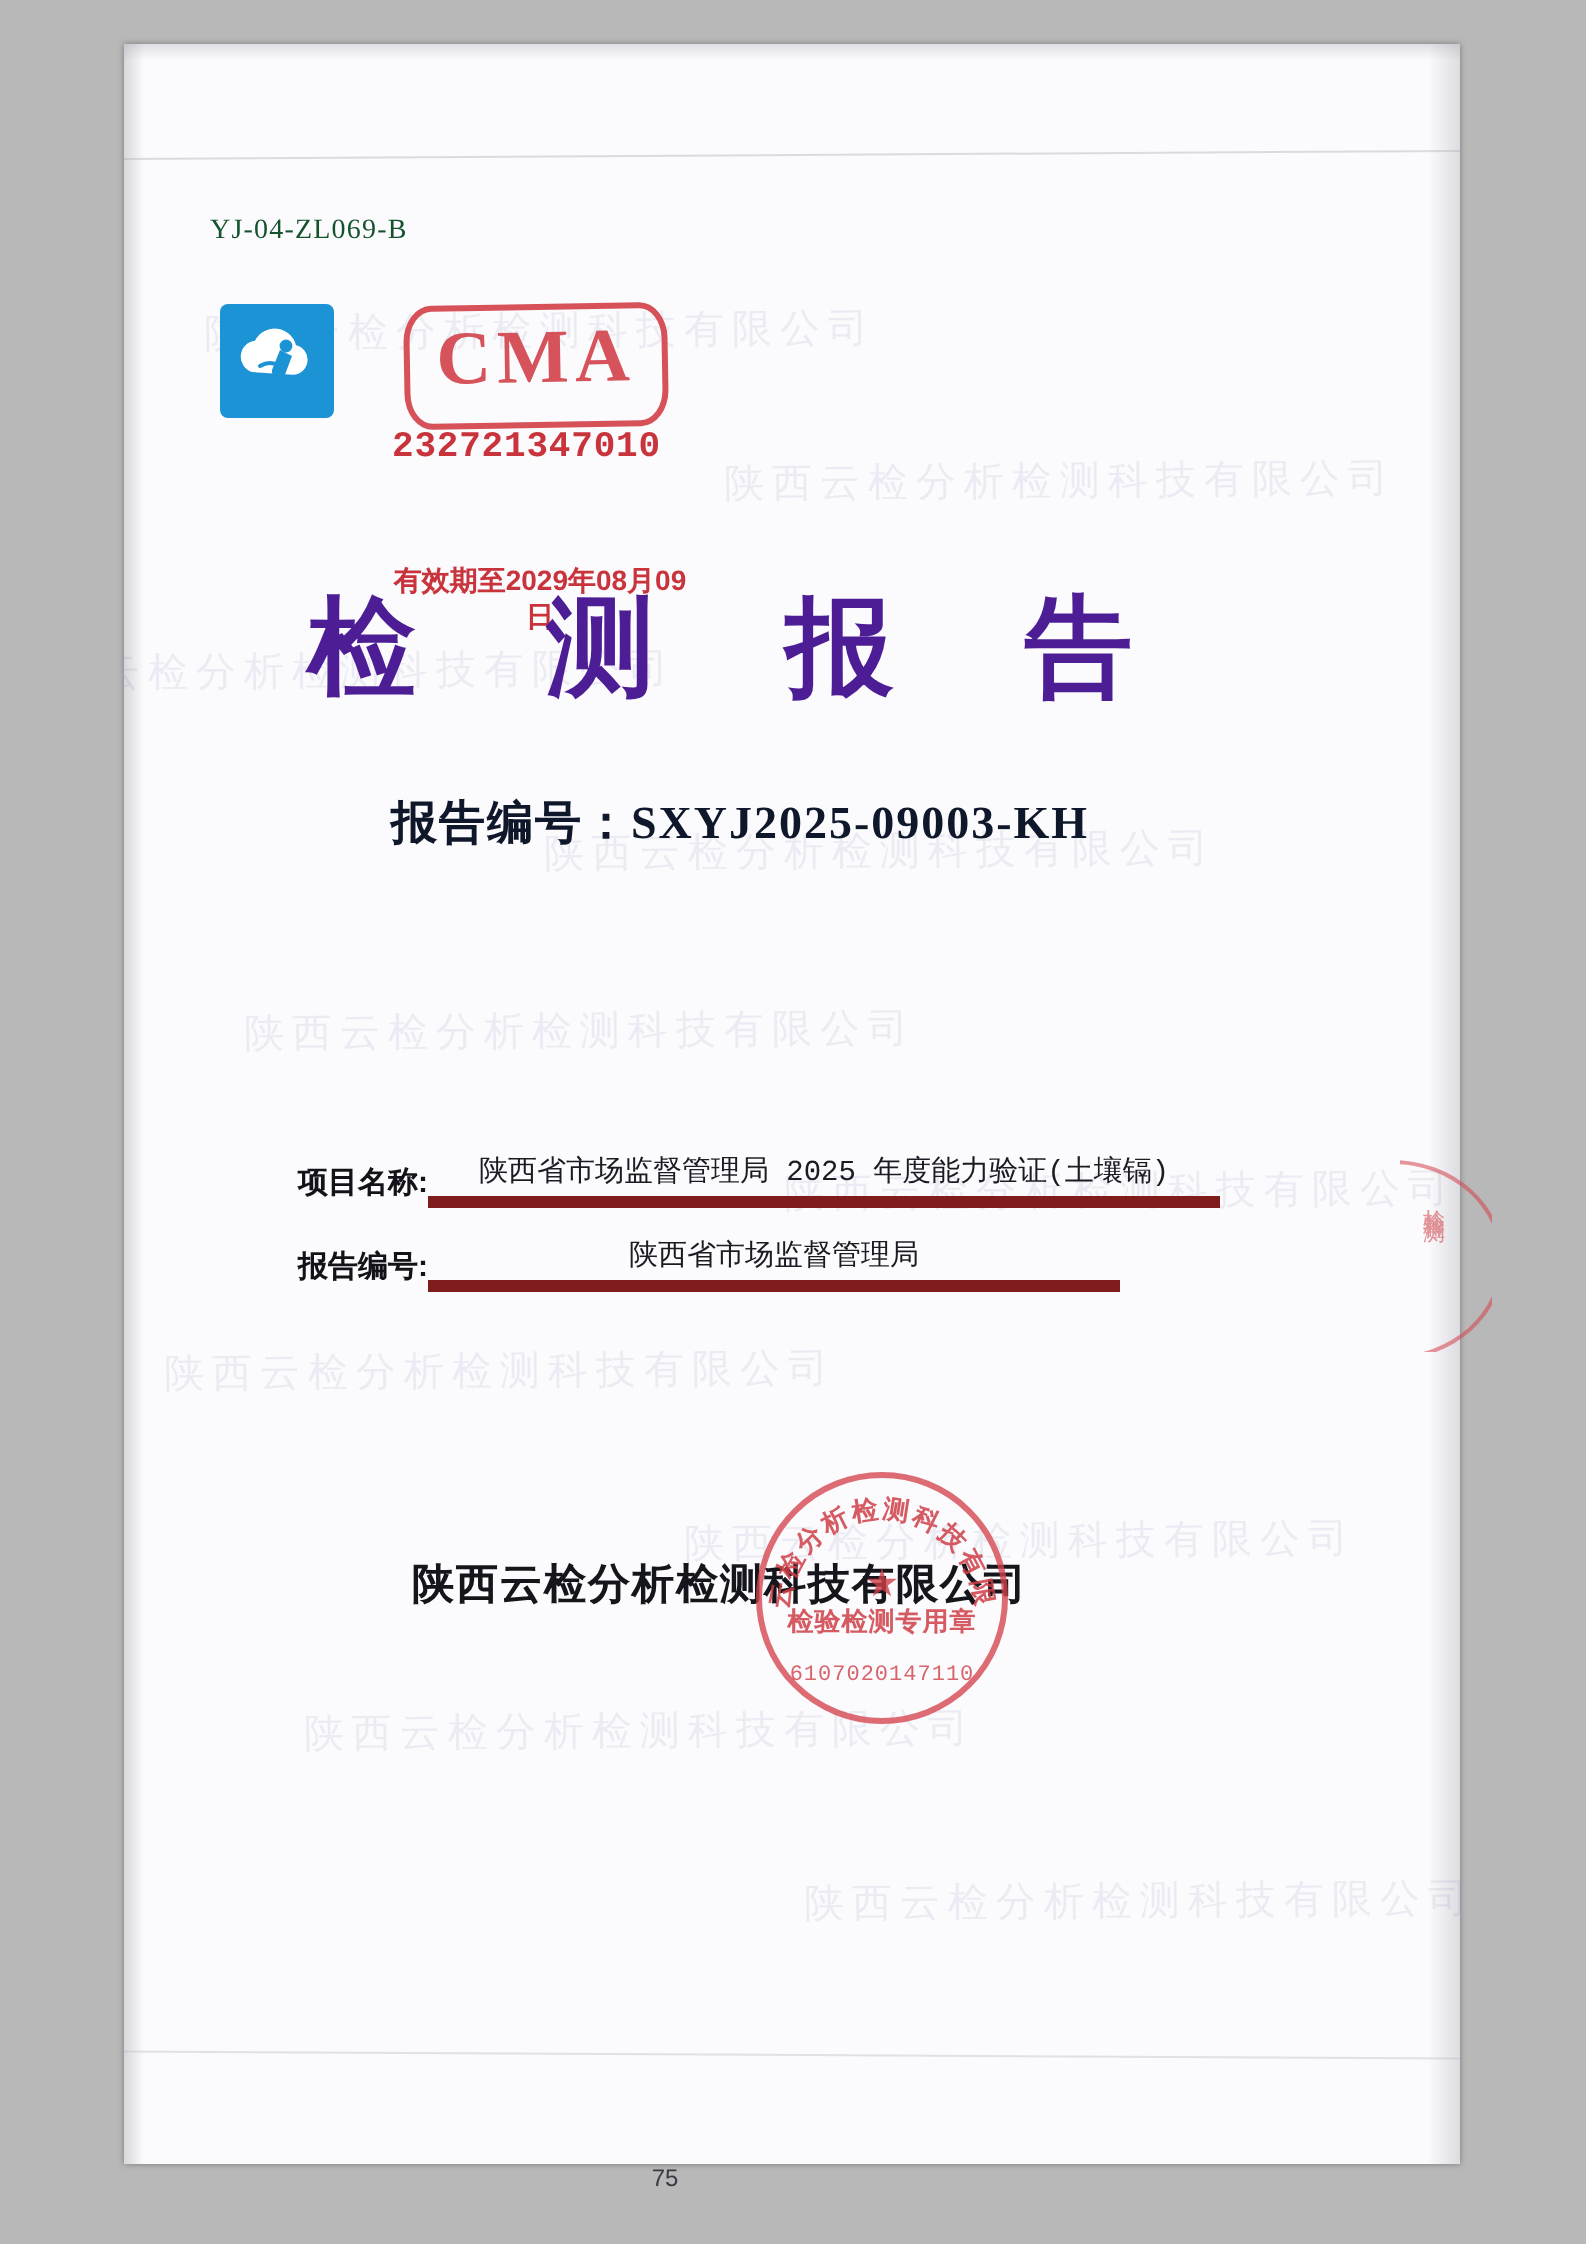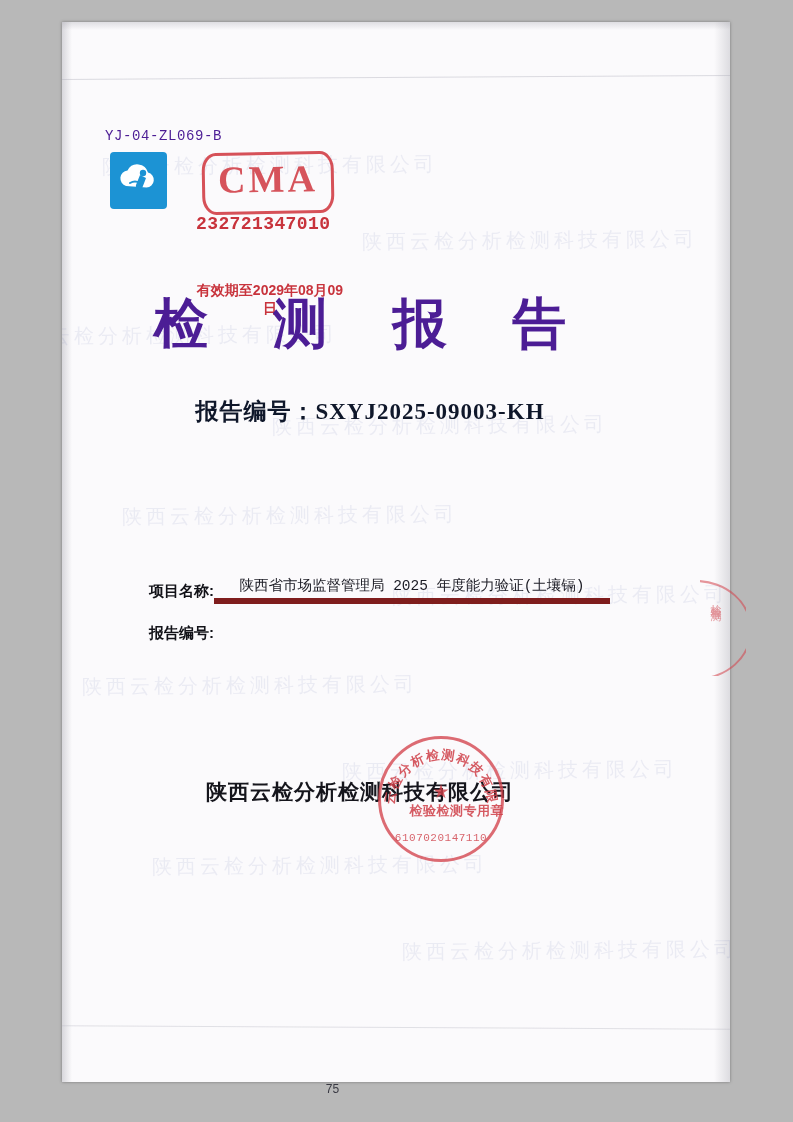--- a/index.html
+++ b/index.html
@@ -56,25 +56,25 @@
     left: 0; top: 1005px;
     width: 100%; height: 1px;
     background: rgba(185,185,195,0.40);
     transform: rotate(0.3deg);
   }
 
   
   .doc-code {
     position: absolute;
     left: 105px;
-    top: 128px;
-    font-family: Liberation Mono, monospace;
+    top: 108px;
+    font-family: Liberation Serif, serif;
     font-size: 14px;
     letter-spacing: 0.6px;
-    color: #4c1d95;
+    color: #14532d;
   }
 
   
   .logo-box {
     position: absolute;
     left: 110px;
     top: 152px;
     width: 57px;
     height: 57px;
     background: #1c93d4;
@@ -235,21 +235,21 @@
     position: absolute;
     inset: 0;
     border: 3px solid #d4434c;
     border-radius: 50%;
     opacity: 0.78;
   }
   .round-stamp .inner-text {
     position: absolute;
     left: 0; right: 0;
     top: 66px;
-    text-align: right;
+    text-align: center;
     font-family: "Liberation Sans", sans-serif;
     font-weight: bold;
     font-size: 13px;
     color: #cf3f48;
     opacity: 0.85;
     letter-spacing: 0.5px;
   }
   .round-stamp .code-text {
     position: absolute;
     left: 0; right: 0;
@@ -387,20 +387,21 @@
   <span>报告编号：</span><span>SXYJ2025-09003-KH</span>
 </div>
 
 <div class="info-block">
   <div class="info-row r1">
     <span class="info-label">项目名称:</span>
     <span class="info-value">陕西省市场监督管理局 2025 年度能力验证(土壤镉)</span>
   </div>
   <div class="info-row r2">
     <span class="info-label">报告编号:</span>
+    <span class="info-value">陕西省市场监督管理局</span>
   </div>
 </div>
 
 <div class="company">陕西云检分析检测科技有限公司</div>
 
 <div class="round-stamp">
   <div class="outer"></div>
   <svg width="126" height="126" viewBox="0 0 126 126" aria-hidden="true">
     <defs>
       <path id="arcpath" d="M 16,70 A 47,47 0 0 1 110,70" fill="none"></path>

